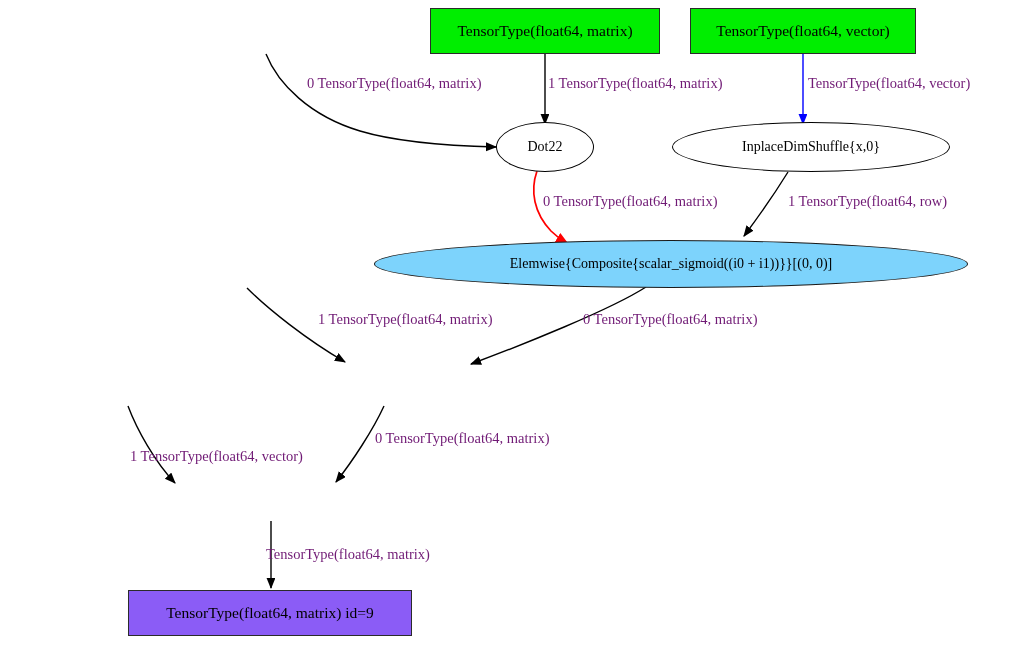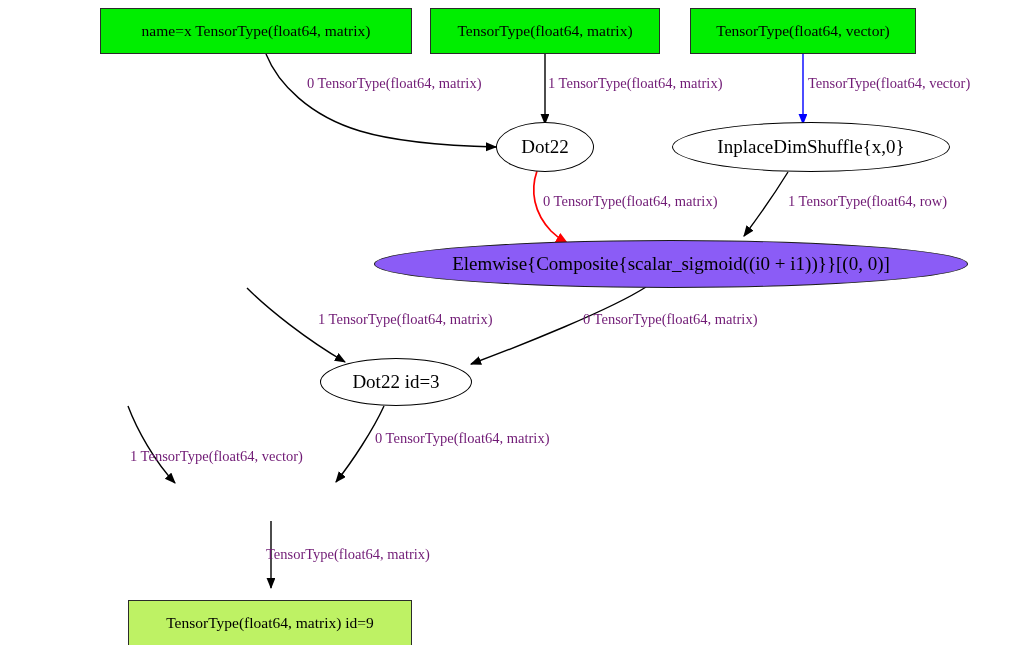--- a/index.html
+++ b/index.html
@@ -35,33 +35,32 @@
   }
   .box {
     border: 1px solid #2b2b2b;
     color: #000000;
     font-size: 15.5px;
   }
   .box.input {
     background: #00ee00;
   }
   .box.output {
-    background: #bef264;
+    background: #8b5cf6;
     color: #000000;
-    margin-top: 10px;
   }
   .ellipse {
     border: 1.4px solid #000000;
     border-radius: 50%;
     background: #ffffff;
     color: #000000;
-    font-size: 19px;
+    font-size: 14px;
   }
   .ellipse.highlight {
-    background: #8b5cf6;
+    background: #7dd3fc;
     border-color: #1a1a1a;
   }
   .edge-label {
     position: absolute;
     color: #701a75;
     font-size: 14.5px;
     white-space: nowrap;
     line-height: 1;
   }
 </style>
@@ -97,23 +96,20 @@
 
     <path d="M646,287 C610,310 522,345 471,364" fill="none" stroke="#000000" stroke-width="1.4" marker-end="url(#ah-black)"></path>
 
     <path d="M128,406 C137,430 155,462 175,483" fill="none" stroke="#000000" stroke-width="1.4" marker-end="url(#ah-black)"></path>
 
     <path d="M384,406 C373,430 352,462 336,482" fill="none" stroke="#000000" stroke-width="1.4" marker-end="url(#ah-black)"></path>
 
     <path d="M271,521 L271,588" fill="none" stroke="#000000" stroke-width="1.4" marker-end="url(#ah-black)"></path>
   </svg>
 
-  <div class="node box input" style="left:100px; top:8px; width:312px; height:46px;">
-    <span>name=x TensorType(float64, matrix)</span>
-  </div>
 
   <div class="node box input" style="left:430px; top:8px; width:230px; height:46px;">
     <span>TensorType(float64, matrix)</span>
   </div>
 
   <div class="node box input" style="left:690px; top:8px; width:226px; height:46px;">
     <span>TensorType(float64, vector)</span>
   </div>
 
   <div class="node ellipse" style="left:496px; top:122px; width:98px; height:50px;">
@@ -123,23 +119,20 @@
   <div class="node ellipse" style="left:672px; top:122px; width:278px; height:50px;font-family:Liberation Serif, serif;">
     <span>InplaceDimShuffle{x,0}</span>
   </div>
 
   <div class="node ellipse highlight" style="left:374px; top:240px; width:594px; height:48px;">
     <span>Elemwise{Composite{scalar_sigmoid((i0 + i1))}}[(0, 0)]</span>
   </div>
 
 
 
-  <div class="node ellipse" style="left:320px; top:358px; width:152px; height:48px;">
-    <span>Dot22 id=3</span>
-  </div>
 
 
   <div class="node box output" style="left:128px; top:590px; width:284px; height:46px;">
     <span>TensorType(float64, matrix) id=9</span>
   </div>
 
   <div class="edge-label" style="left:307px; top:76px;">
     <span>0 TensorType(float64, matrix)</span>
   </div>
 

